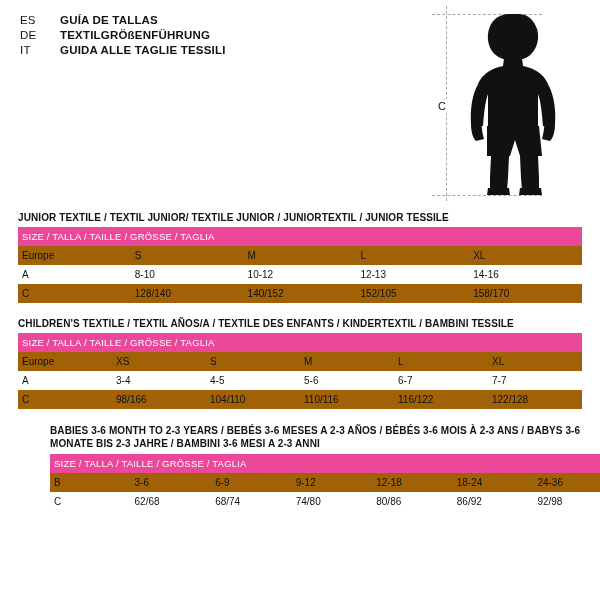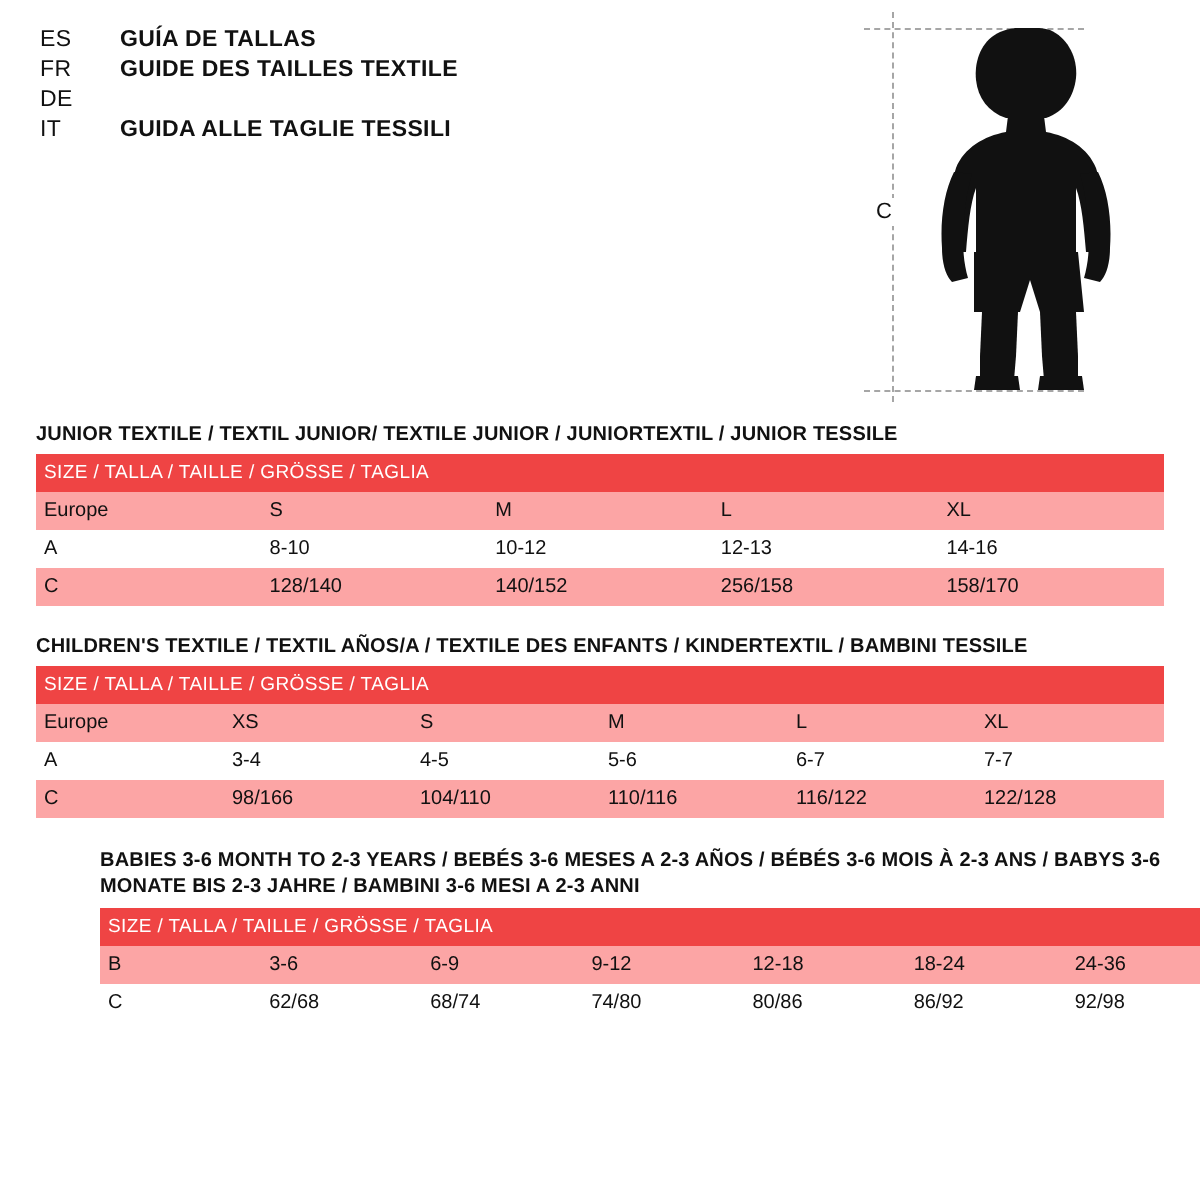--- a/index.html
+++ b/index.html
@@ -117,28 +117,28 @@
     table-layout: fixed;
   }
   table.size-table td {
     font-size: 10px;
     color: #111;
     padding: 2px 0 2px 4px;
     height: 15px;
     vertical-align: middle;
   }
   tr.head-row td {
-    background: #ef4444;
+    background: #ec4899;
     color: #ffffff;
     font-size: 9.5px;
     font-weight: normal;
     letter-spacing: 0.2px;
   }
   tr.shade-row td {
-    background: #fca5a5;
+    background: #a16207;
   }
   tr.plain-row td {
     background: #ffffff;
   }
   .col-label {
     width: 90px;
   }
 
   
   .legend {
@@ -158,25 +158,22 @@
 <body>
 
 <div class="page">
 
   <div class="header">
     <div class="lang-row">
       <div class="lang-code">ES</div>
       <div class="lang-title">GUÍA DE TALLAS</div>
     </div>
     <div class="lang-row">
-      <div class="lang-code">FR</div>
-      <div class="lang-title">GUIDE DES TAILLES TEXTILE</div>
-    </div>
-    <div class="lang-row">
       <div class="lang-code">DE</div>
+      <div class="lang-title">TEXTILGRÖßENFÜHRUNG</div>
     </div>
     <div class="lang-row">
       <div class="lang-code">IT</div>
       <div class="lang-title">GUIDA ALLE TAGLIE TESSILI</div>
     </div>
   </div>
 
   <div class="figure-wrap">
     <div class="dashed-v"></div>
     <div class="dashed-h-top"></div>
@@ -223,21 +220,21 @@
         <td class="col-label">A</td>
         <td>8-10</td>
         <td>10-12</td>
         <td>12-13</td>
         <td>14-16</td>
       </tr>
       <tr class="shade-row">
         <td class="col-label">C</td>
         <td>128/140</td>
         <td>140/152</td>
-        <td>256/158</td>
+        <td>152/105</td>
         <td>158/170</td>
       </tr>
     </tbody>
       </table>
   </div>
 
   <div class="section" style="top: 318px;">
     <div class="section-title">CHILDREN'S TEXTILE / TEXTIL AÑOS/A / TEXTILE DES ENFANTS / KINDERTEXTIL / BAMBINI TESSILE</div>
     <table class="size-table">
       <tbody>

